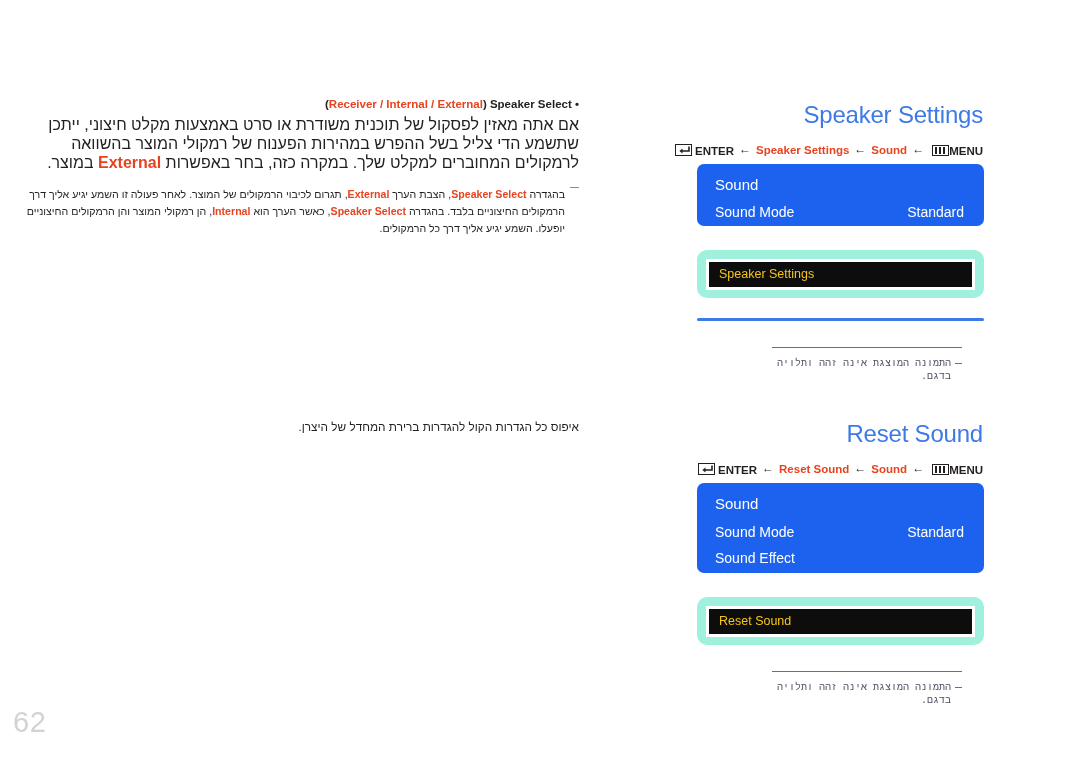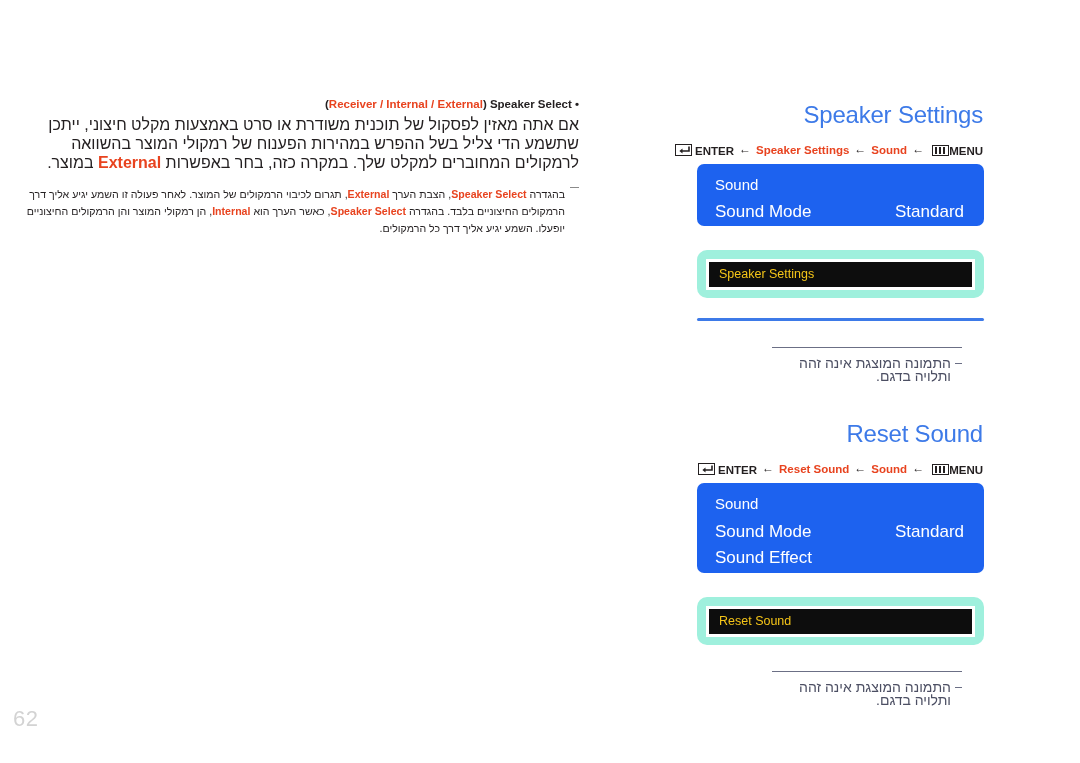--- a/index.html
+++ b/index.html
@@ -202,21 +202,21 @@
   }
   .osd.tall { height: 90px; }
   .osd-title {
     font-size: 15px;
     padding: 11px 0 0 18px;
     line-height: 20px;
   }
   .osd-row {
     display: flex;
     justify-content: space-between;
-    font-size: 17px;
+    font-size: 14px;
     line-height: 18px;
     padding: 9px 20px 0 18px;
     align-items: center;
   }
   .osd-row.clipped { padding-top: 8px; }
 
   
   .hl-wrap {
     position: relative;
     width: 287px;
@@ -263,41 +263,42 @@
   }
   .foot-rule {
     width: 190px;
     height: 1px;
     background: #6b6f85;
     margin-bottom: 9px;
   }
   .foot-note {
     direction: rtl;
     text-align: right;
-    font-size: 14px;
+    font-size: 10px;
     color: #4c4f63;
     line-height: 13px;
     position: relative;
     padding-right: 11px;
+    font-family: Liberation Mono, monospace;
   }
   .foot-note .dash {
     position: absolute;
     right: 0;
     top: 6px;
     width: 7px;
     height: 1px;
     background: #6b6f85;
   }
 
   
   .page-num {
     position: absolute;
     left: 56px;
     top: 706px;
-    font-size: 22px;
+    font-size: 29px;
     color: #d3d3d3;
     letter-spacing: 0.5px;
     direction: ltr;
   }
 </style>
 </head>
 <body>
 
 <div class="page">
 
@@ -314,20 +315,21 @@
     </p>
 
     <div class="notes">
       <div class="note">
         <span class="dash"></span>
         בהגדרה <span class="hl">Speaker Select</span>, הצבת הערך <span class="hl">External</span>, תגרום לכיבוי הרמקולים של המוצר. לאחר פעולה זו השמע יגיע אליך דרך הרמקולים החיצוניים בלבד. בהגדרה <span class="hl">Speaker Select</span>, כאשר הערך הוא <span class="hl">Internal</span>, הן רמקולי המוצר והן הרמקולים החיצוניים יופעלו. השמע יגיע אליך דרך כל הרמקולים.
       </div>
     </div>
   </div>
 
+  <div class="desc-line">איפוס כל הגדרות הקול להגדרות ברירת המחדל של היצרן.</div>
 
   <div class="right-col">
 
     <div class="section sec-1">
       <h2 class="sec-title">Speaker Settings</h2>
 
       <div class="path-row">
         <span class="crumb-dark">
           <span class="icon-menu"><i></i><i></i><i></i></span><span>MENU</span>
         </span>

